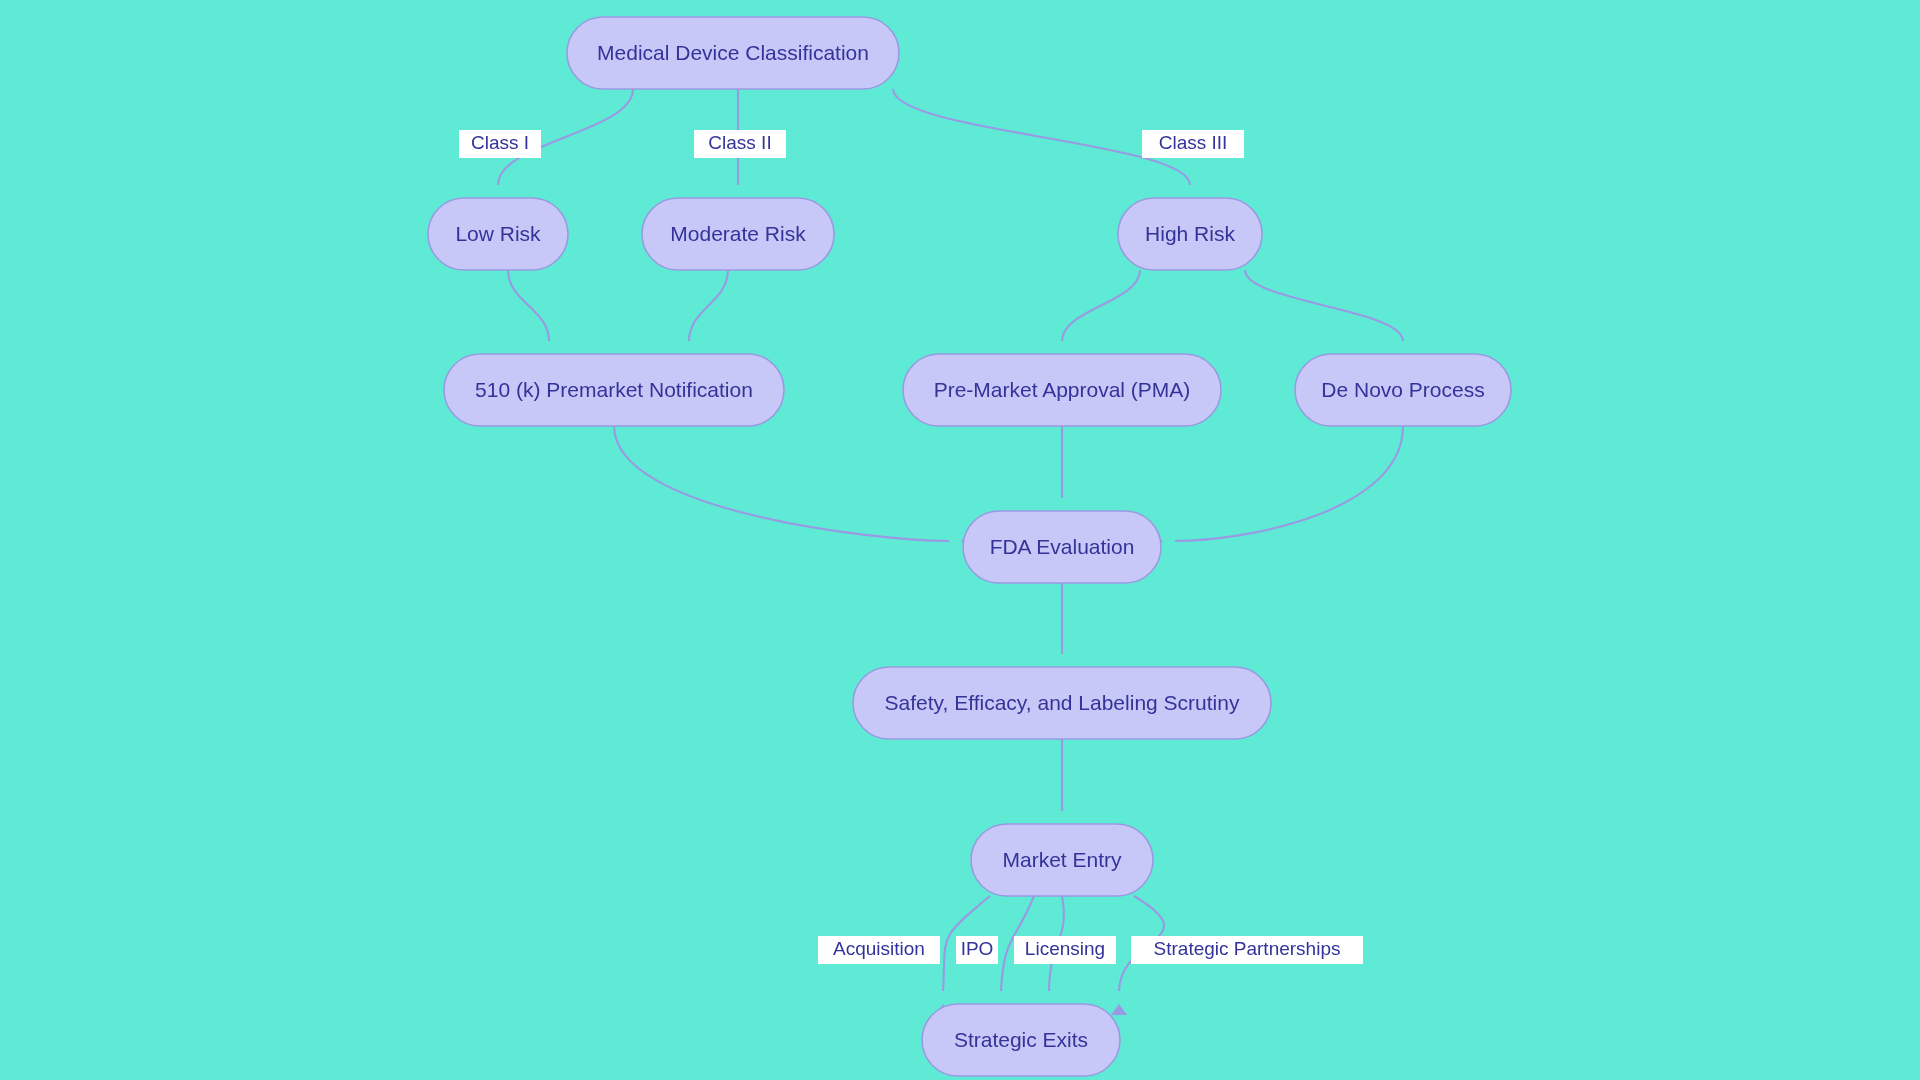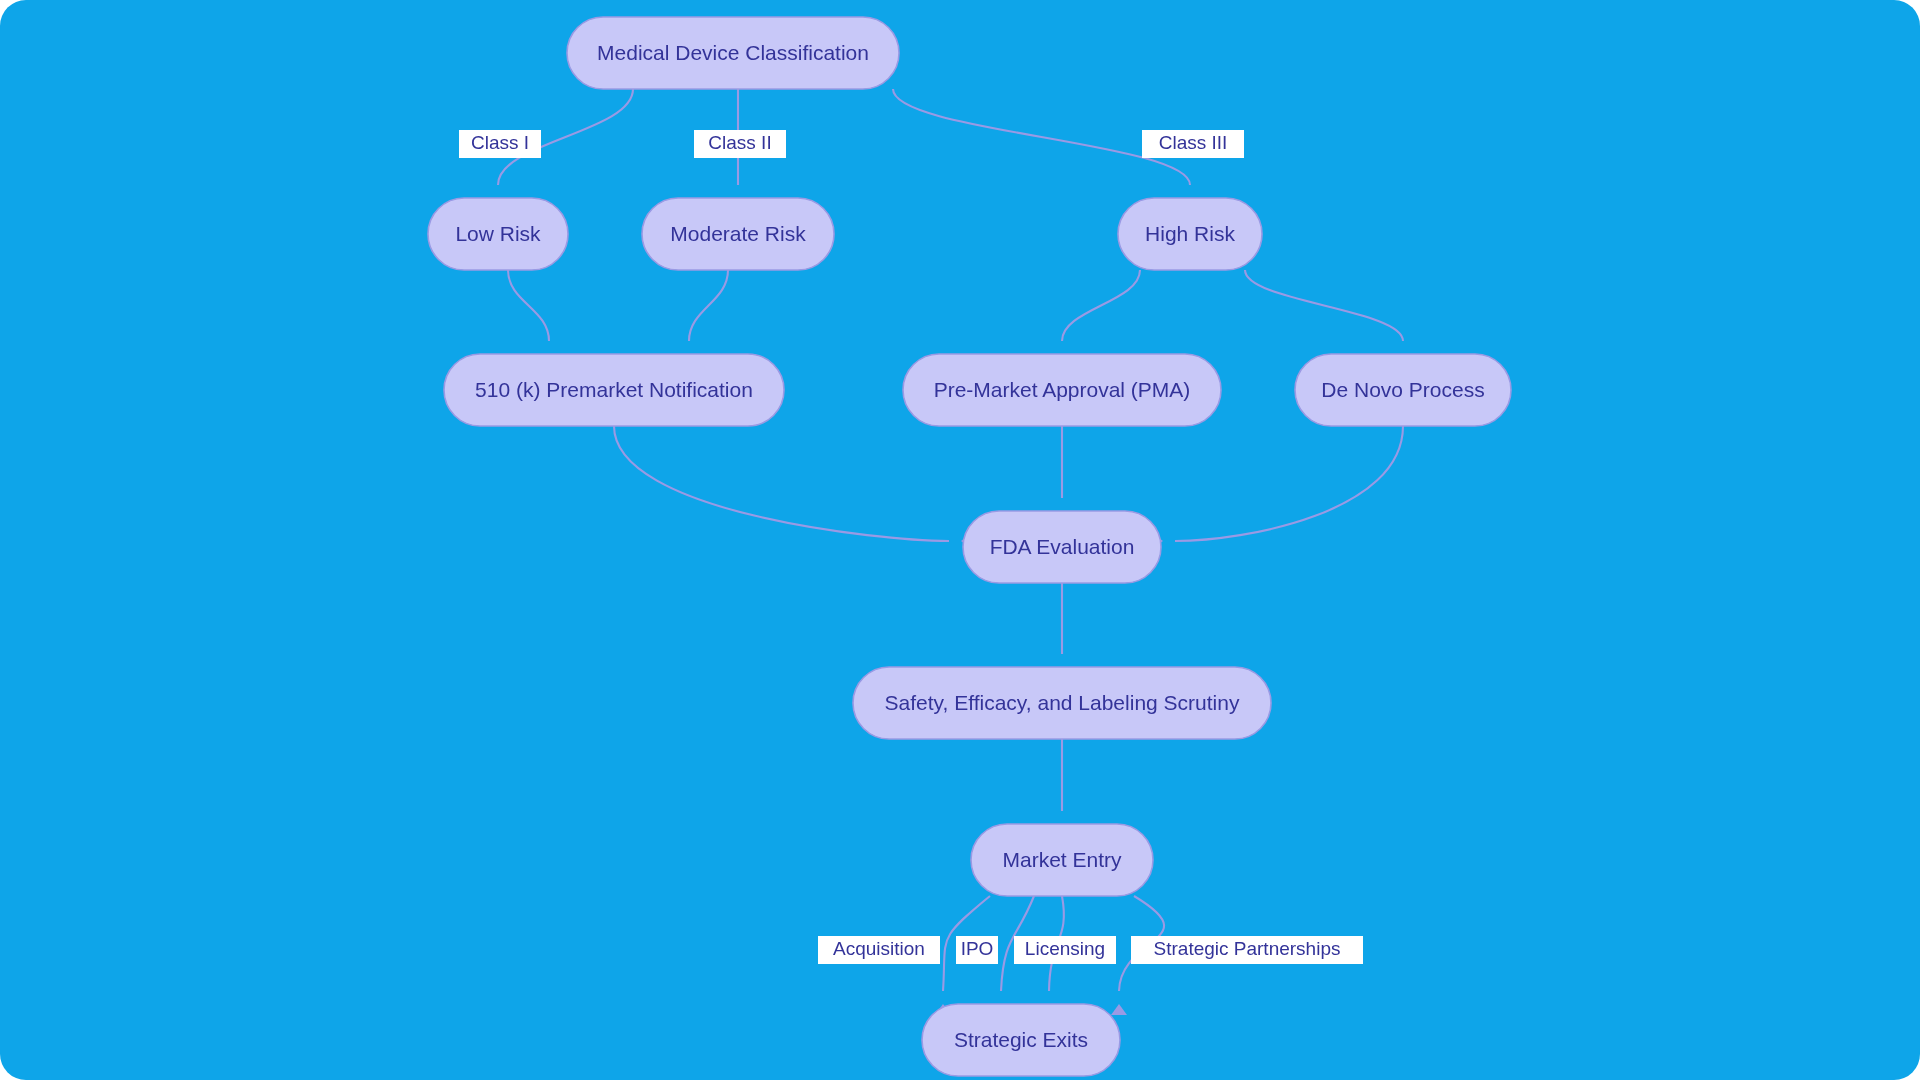--- a/index.html
+++ b/index.html
@@ -9,22 +9,21 @@
     width: 1920px;
     height: 1080px;
     background: #ffffff;
     font-family: "Liberation Sans", sans-serif;
     overflow: hidden;
   }
   #diagram-root {
     position: relative;
     width: 1920px;
     height: 1080px;
-    background: #0ea5e9;
-    border-radius: 26px;
+    background: #5eead4;
   }
   svg#flow-svg {
     position: absolute;
     top: 0;
     left: 0;
     width: 1920px;
     height: 1080px;
   }
   .node-rect {
     fill: #c8c8f8;

